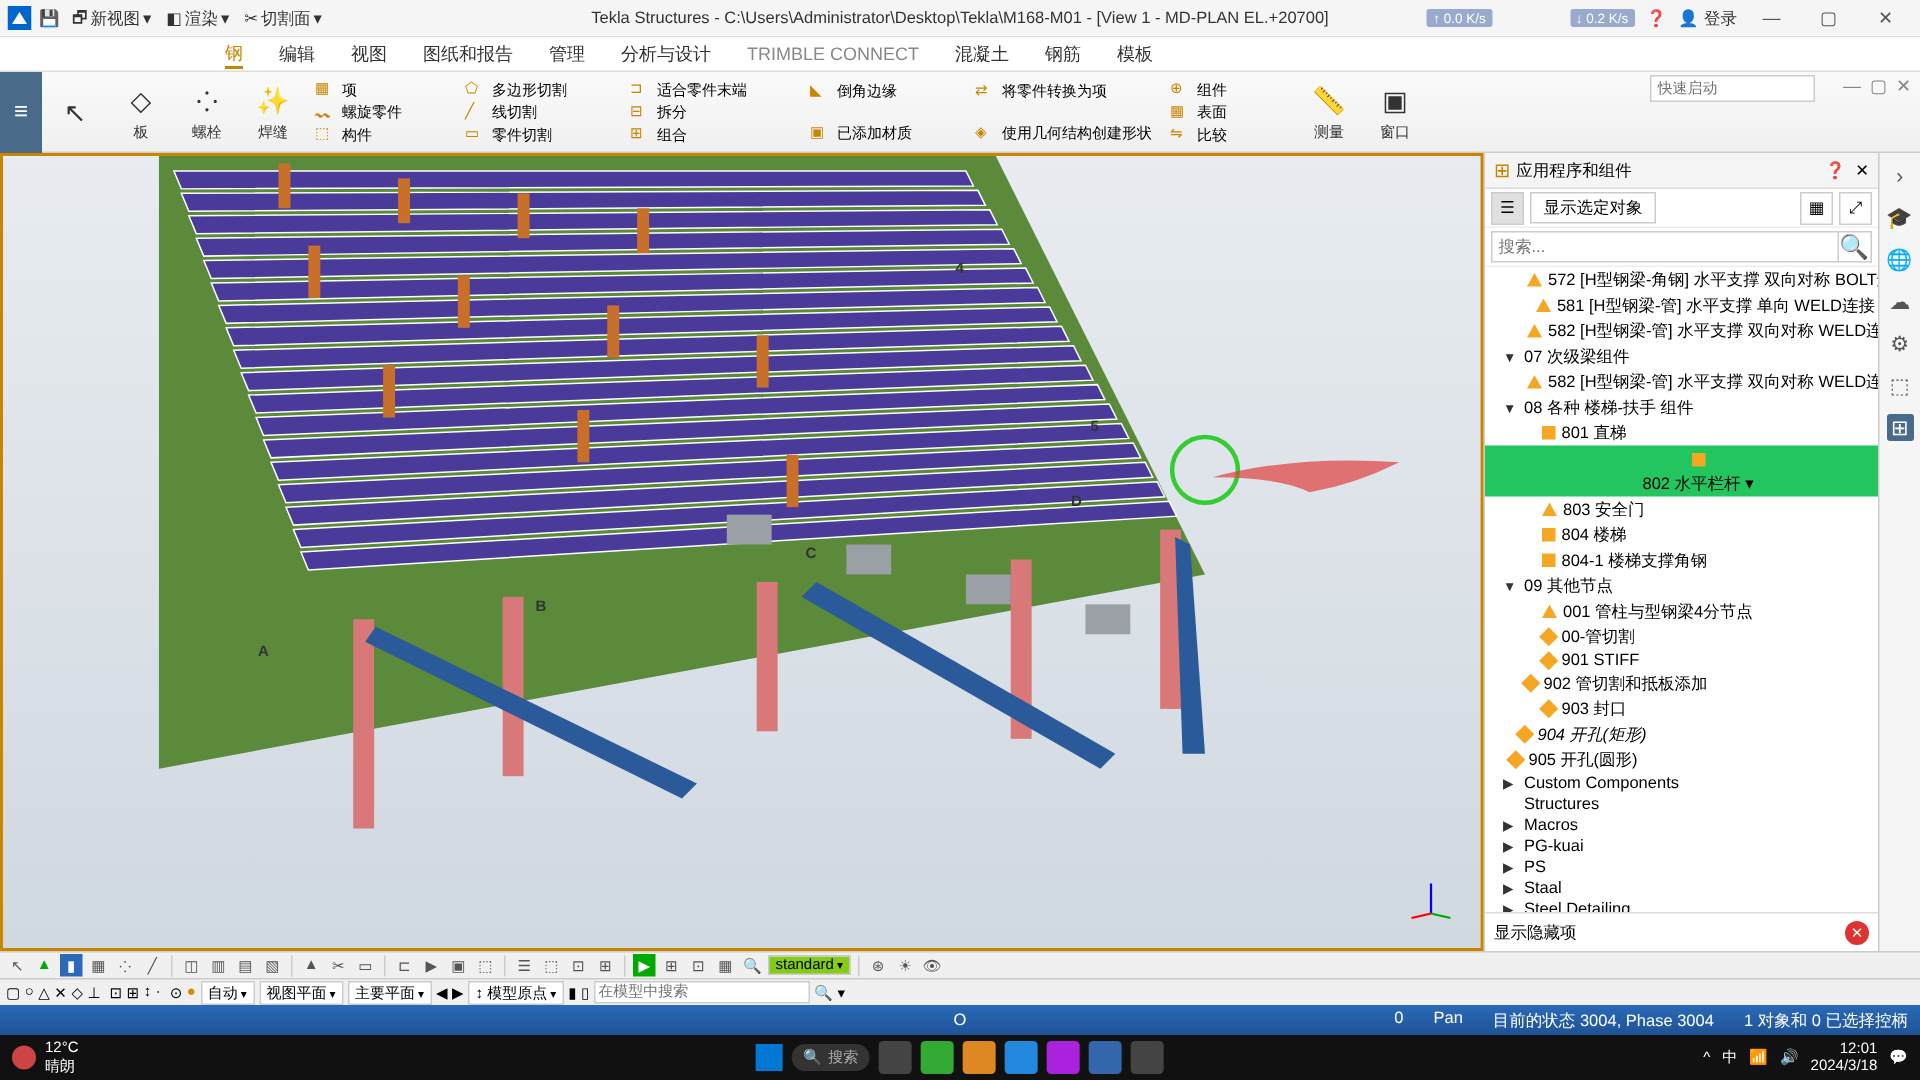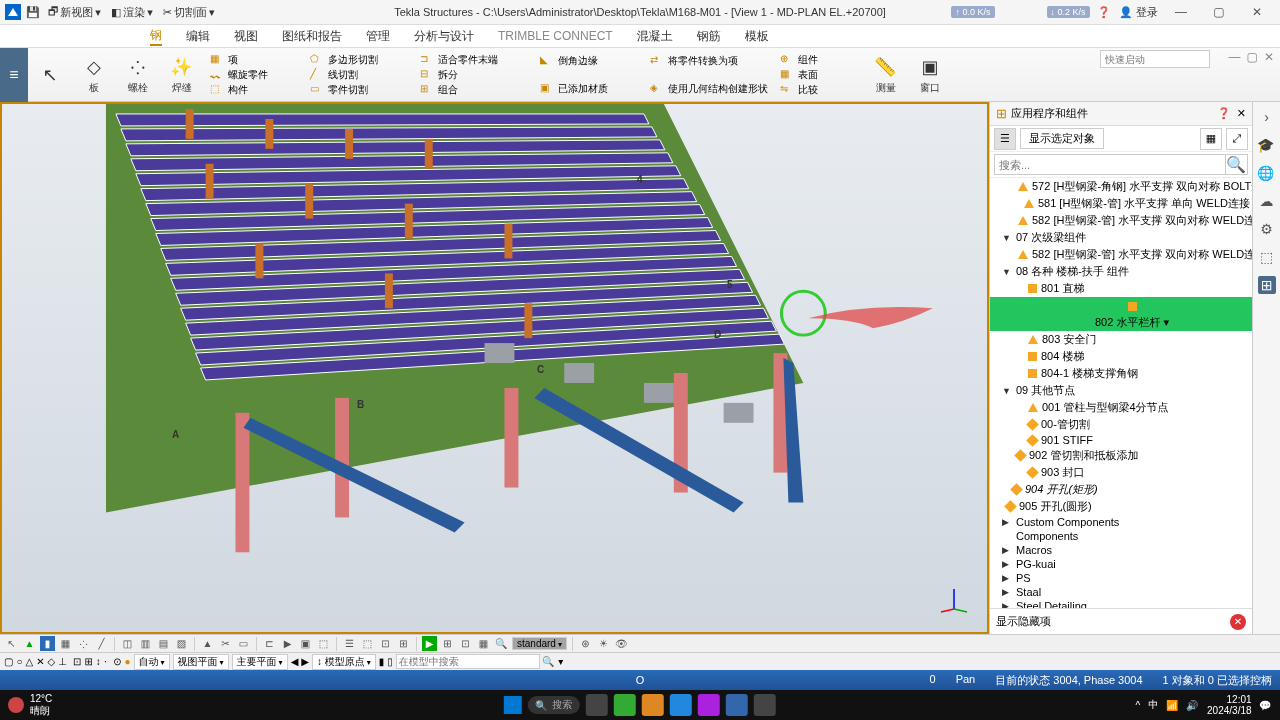--- a/index.html
+++ b/index.html
@@ -56,21 +56,21 @@
 .side-footer { height: 26px; border-top: 1px solid #ddd; display: flex; align-items: center; padding: 0 6px; font-size: 11px; }
 .side-footer .closex { margin-left: auto; width: 16px; height: 16px; background: #d33; color: #fff; border-radius: 50%; display: flex; align-items: center; justify-content: center; font-size: 10px; }
 
 .right-rail { width: 28px; background: #f5f5f5; border-left: 1px solid #ccc; display: flex; flex-direction: column; align-items: center; padding-top: 6px; gap: 10px; }
 .right-rail .rail-icon { width: 18px; height: 18px; color: #555; font-size: 14px; display: flex; align-items: center; justify-content: center; }
 .right-rail .rail-icon.active { background: #4a6a8a; color: #fff; border-radius: 2px; }
 
 .bottom-toolbar { height: 18px; background: #f0f0f0; border-top: 1px solid #ccc; display: flex; align-items: center; padding: 0 4px; gap: 3px; font-size: 10px; }
 .bottom-toolbar .bt-icon { width: 15px; height: 15px; display: flex; align-items: center; justify-content: center; color: #555; }
 .bottom-toolbar .bt-sep { width: 1px; height: 14px; background: #ccc; margin: 0 2px; }
-.bottom-toolbar .bt-dd { padding: 0 4px; border: 1px solid #ccc; background: #a3a3a3; font-size: 10px; }
+.bottom-toolbar .bt-dd { padding: 0 4px; border: 1px solid #ccc; background: #84cc16; font-size: 10px; }
 
 .bottom-toolbar2 { height: 18px; background: #f0f0f0; border-top: 1px solid #ccc; display: flex; align-items: center; padding: 0 4px; gap: 3px; font-size: 10px; }
 .bottom-toolbar2 .bt-dd { padding: 0 4px; border: 1px solid #ccc; background: #fff; font-size: 10px; }
 .bottom-toolbar2 .bt-search { width: 144px; height: 15px; border: 1px solid #ccc; font-size: 10px; padding: 0 2px; }
 
 .statusbar { height: 20px; background: linear-gradient(#2a6ab8, #1f5296); color: #fff; display: flex; align-items: center; font-size: 11px; padding: 0 8px; gap: 20px; }
 .statusbar .center-o { position: absolute; left: 50%; transform: translateX(-50%); }
 .statusbar .right-status { margin-left: auto; display: flex; gap: 20px; }
 
 .taskbar { height: 30px; background: #111; display: flex; align-items: center; color: #fff; font-size: 10px; padding: 0 8px; }
@@ -430,21 +430,21 @@
           <span class="arrow"></span>
           <span class="icon-conn"></span>
           <span>905 开孔(圆形)</span>
         </div>
         <div class="tree-row" style="padding-left: 12px;">
           <span class="arrow">▶</span>
           <span>Custom Components</span>
         </div>
         <div class="tree-row" style="padding-left: 12px;">
           <span class="arrow"></span>
-          <span>Components</span>
+          <span>Structures</span>
         </div>
         <div class="tree-row" style="padding-left: 12px;">
           <span class="arrow">▶</span>
           <span>Macros</span>
         </div>
         <div class="tree-row" style="padding-left: 12px;">
           <span class="arrow">▶</span>
           <span>PG-kuai</span>
         </div>
         <div class="tree-row" style="padding-left: 12px;">

